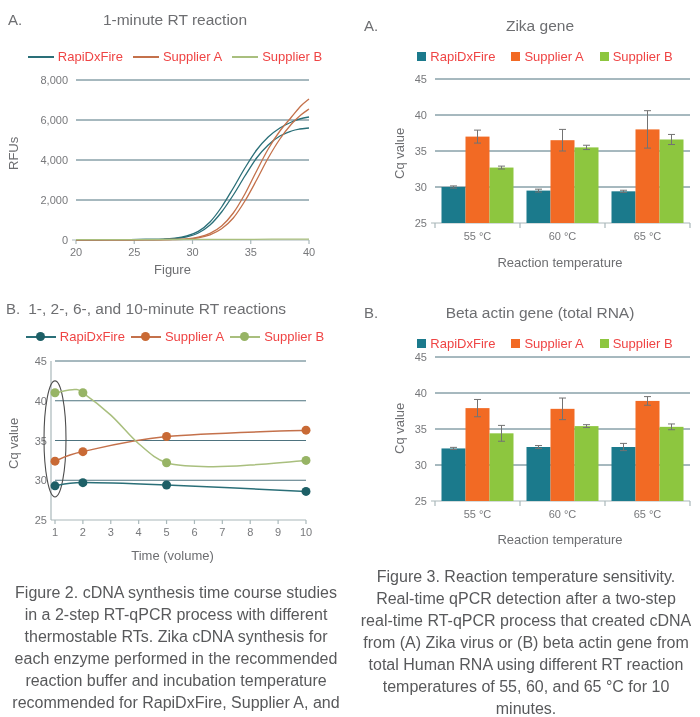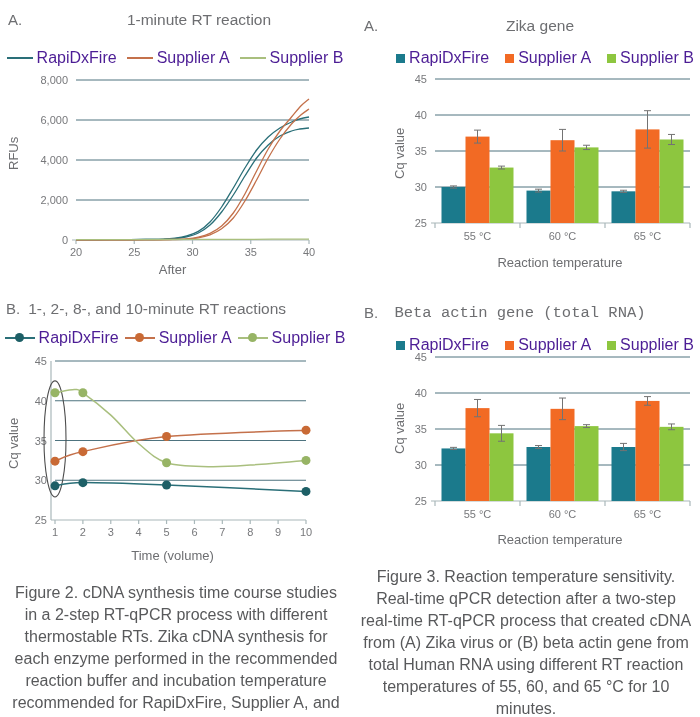--- a/index.html
+++ b/index.html
@@ -3,39 +3,39 @@
 <meta charset="utf-8">
 <style>
   html,body{margin:0;padding:0;}
   body{width:700px;height:717px;background:#ffffff;position:relative;
        font-family:"Liberation Sans",sans-serif;overflow:hidden;}
   .abs{position:absolute;}
   .panel-letter{font-size:15px;color:#6d6e71;}
   .chart-title{font-size:15.5px;color:#6d6e71;white-space:nowrap;}
   .title-center{text-align:center;}
   .hdr-row{display:flex;gap:8px;align-items:baseline;}
-  .legend{display:flex;align-items:center;justify-content:center;font-size:16px;color:#4c1d95;}
+  .legend{display:flex;align-items:center;justify-content:center;font-size:13px;color:#ef4444;}
   .legend-item{display:flex;align-items:center;gap:4px;white-space:nowrap;}
   .swatch-line{display:inline-block;width:26px;height:2px;}
   .swatch-square{display:inline-block;width:9px;height:9px;}
   .swatch-linedot{display:inline-block;position:relative;width:30px;height:10px;}
   .ld-line{position:absolute;left:0;top:4px;width:30px;height:2px;}
   .ld-dot{position:absolute;left:10px;top:0;width:9px;height:9px;border-radius:50%;}
   .ylabel{font-size:13px;color:#6d6e71;writing-mode:vertical-rl;transform:rotate(180deg);
           height:110px;text-align:center;white-space:nowrap;}
   .xlabel{font-size:13px;color:#6d6e71;text-align:center;}
   .caption{font-size:16px;color:#58595b;line-height:1.38;text-align:center;}
   svg{overflow:visible;display:block;}
   svg text{font-family:"Liberation Sans",sans-serif;font-size:11px;fill:#77787b;}
 </style>
 </head>
 <body>
 
 <span class="abs panel-letter" style="left:8px;top:11px;">A.</span>
-<div class="abs title-center" style="left:0;top:11px;width:350px;margin-left:24px;">
+<div class="abs title-center" style="left:0;top:11px;width:350px;">
   <span class="chart-title">1-minute RT reaction</span>
 </div>
 <div class="abs legend" style="left:10px;top:49px;width:330px;gap:10px;">
     <span class="legend-item">
       <span class="swatch-line" style="background: rgb(42, 111, 120);"></span>
       <span>RapiDxFire</span>
     </span>
     <span class="legend-item">
       <span class="swatch-line" style="background: rgb(196, 113, 75);"></span>
       <span>Supplier A</span>
@@ -66,25 +66,25 @@
     <line x1="220.75" y1="174" x2="220.75" y2="178" stroke="#a9b8ba" stroke-width="1.2"></line>
     <text x="220.75" y="190" text-anchor="middle">35</text>
     <line x1="279" y1="174" x2="279" y2="178" stroke="#a9b8ba" stroke-width="1.2"></line>
     <text x="279" y="190" text-anchor="middle">40</text>
     <path d="M46.0,173.7C49.9,173.7 61.5,173.7 69.3,173.6C77.1,173.6 84.8,173.6 92.6,173.6C100.4,173.5 109.1,173.5 115.9,173.4C122.7,173.3 128.5,173.3 133.4,173.1C138.2,172.9 141.1,172.7 145.0,172.2C148.9,171.7 152.8,171.1 156.7,170.0C160.6,168.9 164.4,167.7 168.3,165.4C172.2,163.1 176.1,160.1 180.0,156.0C183.9,151.9 187.7,146.7 191.6,141.0C195.5,135.3 199.4,128.5 203.3,122.0C207.2,115.5 211.0,108.3 214.9,102.0C218.8,95.7 222.7,89.2 226.6,84.0C230.5,78.8 234.3,74.7 238.2,71.0C242.1,67.3 246.0,64.5 249.9,62.0C253.8,59.5 258.2,57.5 261.5,56.0C264.8,54.5 266.8,53.8 269.7,53.0C272.6,52.2 277.4,51.3 279.0,51.0" fill="none" stroke="#2a6f78" stroke-width="1.3"></path>
     <path d="M46.0,173.8C49.9,173.8 61.5,173.8 69.3,173.8C77.1,173.7 84.8,173.7 92.6,173.7C100.4,173.6 109.1,173.6 115.9,173.5C122.7,173.5 128.5,173.4 133.4,173.3C138.2,173.1 141.1,173.0 145.0,172.6C148.9,172.2 152.8,171.7 156.7,170.8C160.6,169.9 164.4,169.0 168.3,167.0C172.2,165.0 176.1,162.5 180.0,159.0C183.9,155.5 187.7,151.0 191.6,146.0C195.5,141.0 199.4,135.0 203.3,129.0C207.2,123.0 211.0,116.2 214.9,110.0C218.8,103.8 222.7,97.2 226.6,92.0C230.5,86.8 234.3,82.7 238.2,79.0C242.1,75.3 246.0,72.3 249.9,70.0C253.8,67.7 258.2,66.2 261.5,65.0C264.8,63.8 266.8,63.5 269.7,63.0C272.6,62.5 277.4,62.2 279.0,62.0" fill="none" stroke="#2a6f78" stroke-width="1.3"></path>
     <path d="M46.0,173.8C51.8,173.8 69.3,173.8 80.9,173.8C92.6,173.8 106.2,173.8 115.9,173.7C125.6,173.7 132.4,173.7 139.2,173.5C146.0,173.3 151.8,173.2 156.7,172.8C161.5,172.4 164.4,172.1 168.3,171.2C172.2,170.3 176.1,169.3 180.0,167.4C183.9,165.5 187.7,163.4 191.6,160.0C195.5,156.6 199.4,152.3 203.3,147.0C207.2,141.7 211.0,135.0 214.9,128.0C218.8,121.0 222.7,112.5 226.6,105.0C230.5,97.5 234.3,89.7 238.2,83.0C242.1,76.3 246.0,70.3 249.9,65.0C253.8,59.7 258.0,55.2 261.5,51.0C265.0,46.8 267.9,43.0 270.8,40.0C273.8,37.0 277.6,34.2 279.0,33.0" fill="none" stroke="#c4714b" stroke-width="1.3"></path>
     <path d="M46.0,173.9C51.8,173.9 69.3,173.9 80.9,173.9C92.6,173.8 106.2,173.8 115.9,173.8C125.6,173.8 132.4,173.8 139.2,173.6C146.0,173.5 151.8,173.4 156.7,173.1C161.5,172.8 164.4,172.5 168.3,171.8C172.2,171.1 176.1,170.3 180.0,168.8C183.9,167.3 187.7,165.6 191.6,162.8C195.5,160.0 199.4,156.6 203.3,152.0C207.2,147.4 211.0,141.3 214.9,135.0C218.8,128.7 222.7,121.2 226.6,114.0C230.5,106.8 234.3,98.8 238.2,92.0C242.1,85.2 246.0,78.7 249.9,73.0C253.8,67.3 258.0,62.0 261.5,58.0C265.0,54.0 267.9,51.5 270.8,49.0C273.8,46.5 277.6,44.0 279.0,43.0" fill="none" stroke="#c4714b" stroke-width="1.3"></path>
     <path d="M46.0,173.6C55.7,173.6 84.8,173.6 104.3,173.6C123.7,173.5 143.1,173.5 162.5,173.4C181.9,173.4 201.3,173.4 220.8,173.3C240.2,173.2 269.3,173.1 279.0,173.1" fill="none" stroke="#a9bf7e" stroke-width="1.3"></path>
   </svg>
-<div class="abs xlabel" style="left:30px;top:262px;width:285px;">After</div>
+<div class="abs xlabel" style="left:30px;top:262px;width:285px;">Figure</div>
 
 <div class="abs hdr-row" style="left:6px;top:300px;">
   <span class="panel-letter">B.</span>
-  <span class="chart-title">1-, 2-, 8-, and 10-minute RT reactions</span>
+  <span class="chart-title">1-, 2-, 6-, and 10-minute RT reactions</span>
 </div>
 <div class="abs legend" style="left:10px;top:329px;width:330px;gap:6px;">
     <span class="legend-item">
       <span class="swatch-linedot">
         <span class="ld-line" style="background: rgb(42, 111, 120);"></span>
         <span class="ld-dot" style="background: rgb(29, 95, 102);"></span>
       </span>
       <span>RapiDxFire</span>
     </span>
     <span class="legend-item">
@@ -242,21 +242,21 @@
     <rect x="274.5" y="71.47999999999999" width="24" height="83.52000000000001" fill="#8dc63f"></rect>
     <g stroke="#737373" stroke-width="1">
       <line x1="286.5" y1="66.43999999999997" x2="286.5" y2="76.52000000000001"></line>
       <line x1="283" y1="66.43999999999997" x2="290" y2="66.43999999999997"></line>
       <line x1="283" y1="76.52000000000001" x2="290" y2="76.52000000000001"></line>
     </g>
   </svg>
 <div class="abs xlabel" style="left:420px;top:255px;width:280px;">Reaction temperature</div>
 
 <span class="abs panel-letter" style="left:364px;top:304px;">B.</span>
-<div class="abs title-center" style="left:360px;top:304px;width:320px;font-family:Liberation Mono, monospace;">
+<div class="abs title-center" style="left:380px;top:304px;width:320px;">
   <span class="chart-title">Beta actin gene (total RNA)</span>
 </div>
 <div class="abs legend" style="left:390px;top:336px;width:310px;gap:16px;">
     <span class="legend-item">
       <span class="swatch-square" style="background: rgb(27, 122, 140);"></span>
       <span>RapiDxFire</span>
     </span>
     <span class="legend-item">
       <span class="swatch-square" style="background: rgb(242, 106, 36);"></span>
       <span>Supplier A</span>

